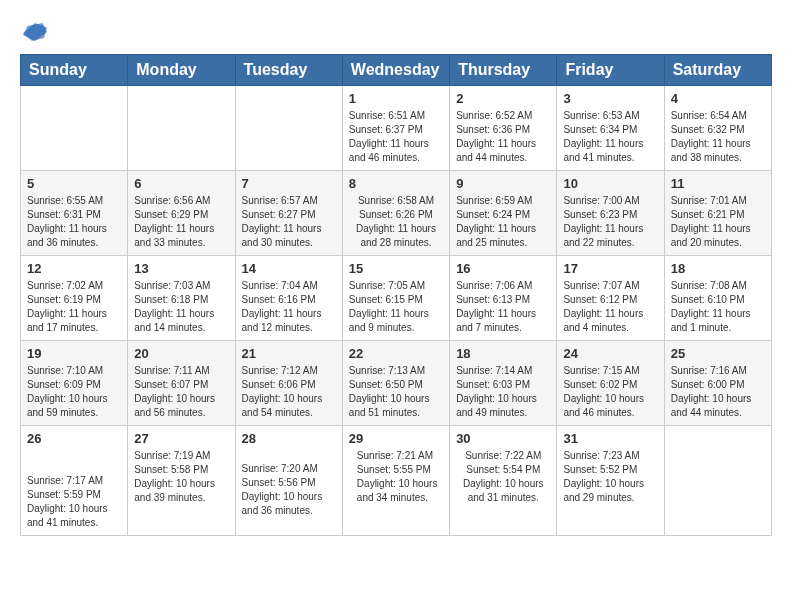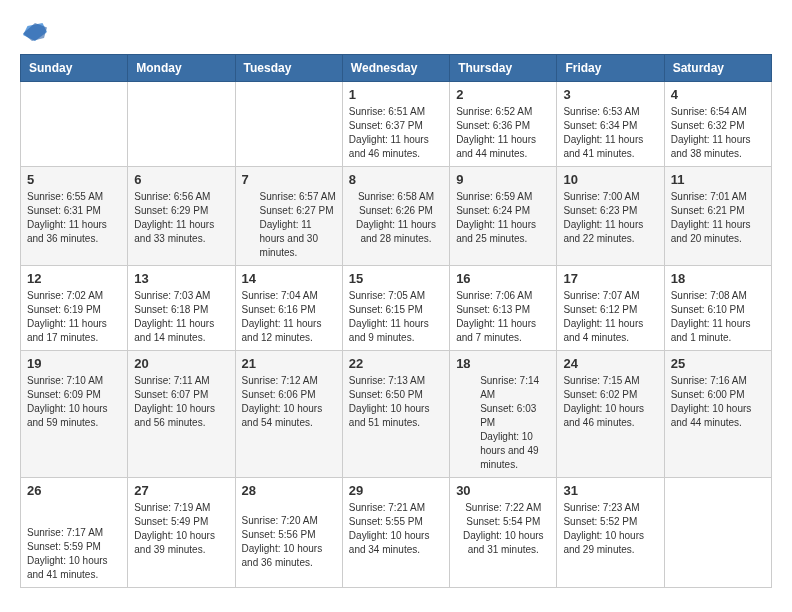--- a/index.html
+++ b/index.html
@@ -48,21 +48,21 @@
       color: #555;
     }
     .calendar {
       width: 100%;
       border-collapse: collapse;
       border: 1px solid #ccc;
     }
     .calendar th {
       background: #3a6ea5;
       color: #fff;
-      font-size: 12px;
+      font-size: 16px;
       font-weight: bold;
       padding: 6px 8px;
       text-align: left;
       border: 1px solid #2d5a8a;
     }
     .calendar td {
       width: calc(100% / 7);
       vertical-align: top;
       border: 1px solid #ccc;
       padding: 5px 6px;
@@ -160,21 +160,21 @@
 Daylight: 11 hours and 36 minutes.</div>
         </td>
         <td>
           <span class="day-number">6</span>
           <div class="day-info" style="white-space: pre-line;">Sunrise: 6:56 AM
 Sunset: 6:29 PM
 Daylight: 11 hours and 33 minutes.</div>
         </td>
         <td>
           <span class="day-number">7</span>
-          <div class="day-info" style="white-space: pre-line; margin-left: 18px;">Sunrise: 6:57 AM
+          <div class="day-info" style="white-space: pre-line;">Sunrise: 6:57 AM
 Sunset: 6:27 PM
 Daylight: 11 hours and 30 minutes.</div>
         </td>
         <td>
           <span class="day-number">8</span>
           <div class="day-info" style="white-space: pre-line; text-align: center;">Sunrise: 6:58 AM
 Sunset: 6:26 PM
 Daylight: 11 hours and 28 minutes.</div>
         </td>
         <td>
@@ -260,21 +260,21 @@
 Daylight: 10 hours and 54 minutes.</div>
         </td>
         <td>
           <span class="day-number">22</span>
           <div class="day-info" style="white-space: pre-line;">Sunrise: 7:13 AM
 Sunset: 6:50 PM
 Daylight: 10 hours and 51 minutes.</div>
         </td>
         <td>
           <span class="day-number">18</span>
-          <div class="day-info" style="white-space: pre-line; margin-left: 24px;">Sunrise: 7:14 AM
+          <div class="day-info" style="white-space: pre-line;">Sunrise: 7:14 AM
 Sunset: 6:03 PM
 Daylight: 10 hours and 49 minutes.</div>
         </td>
         <td>
           <span class="day-number">24</span>
           <div class="day-info" style="white-space: pre-line;">Sunrise: 7:15 AM
 Sunset: 6:02 PM
 Daylight: 10 hours and 46 minutes.</div>
         </td>
         <td>
@@ -287,32 +287,32 @@
       <tr>
         <td>
           <span class="day-number">26</span>
           <div class="day-info" style="white-space: pre-line; margin-top: 28px;">Sunrise: 7:17 AM
 Sunset: 5:59 PM
 Daylight: 10 hours and 41 minutes.</div>
         </td>
         <td>
           <span class="day-number">27</span>
           <div class="day-info" style="white-space: pre-line;">Sunrise: 7:19 AM
-Sunset: 5:49 PM
+Sunset: 5:58 PM
 Daylight: 10 hours and 39 minutes.</div>
         </td>
         <td>
           <span class="day-number">28</span>
           <div class="day-info" style="white-space: pre-line; margin-top: 16px;">Sunrise: 7:20 AM
 Sunset: 5:56 PM
 Daylight: 10 hours and 36 minutes.</div>
         </td>
         <td>
           <span class="day-number">29</span>
-          <div class="day-info" style="white-space: pre-line;">Sunrise: 7:21 AM
+          <div class="day-info" style="white-space: pre-line; margin-left: 8px;">Sunrise: 7:21 AM
 Sunset: 5:55 PM
 Daylight: 10 hours and 34 minutes.</div>
         </td>
         <td>
           <span class="day-number">30</span>
           <div class="day-info" style="white-space: pre-line; text-align: center;">Sunrise: 7:22 AM
 Sunset: 5:54 PM
 Daylight: 10 hours and 31 minutes.</div>
         </td>
         <td>

